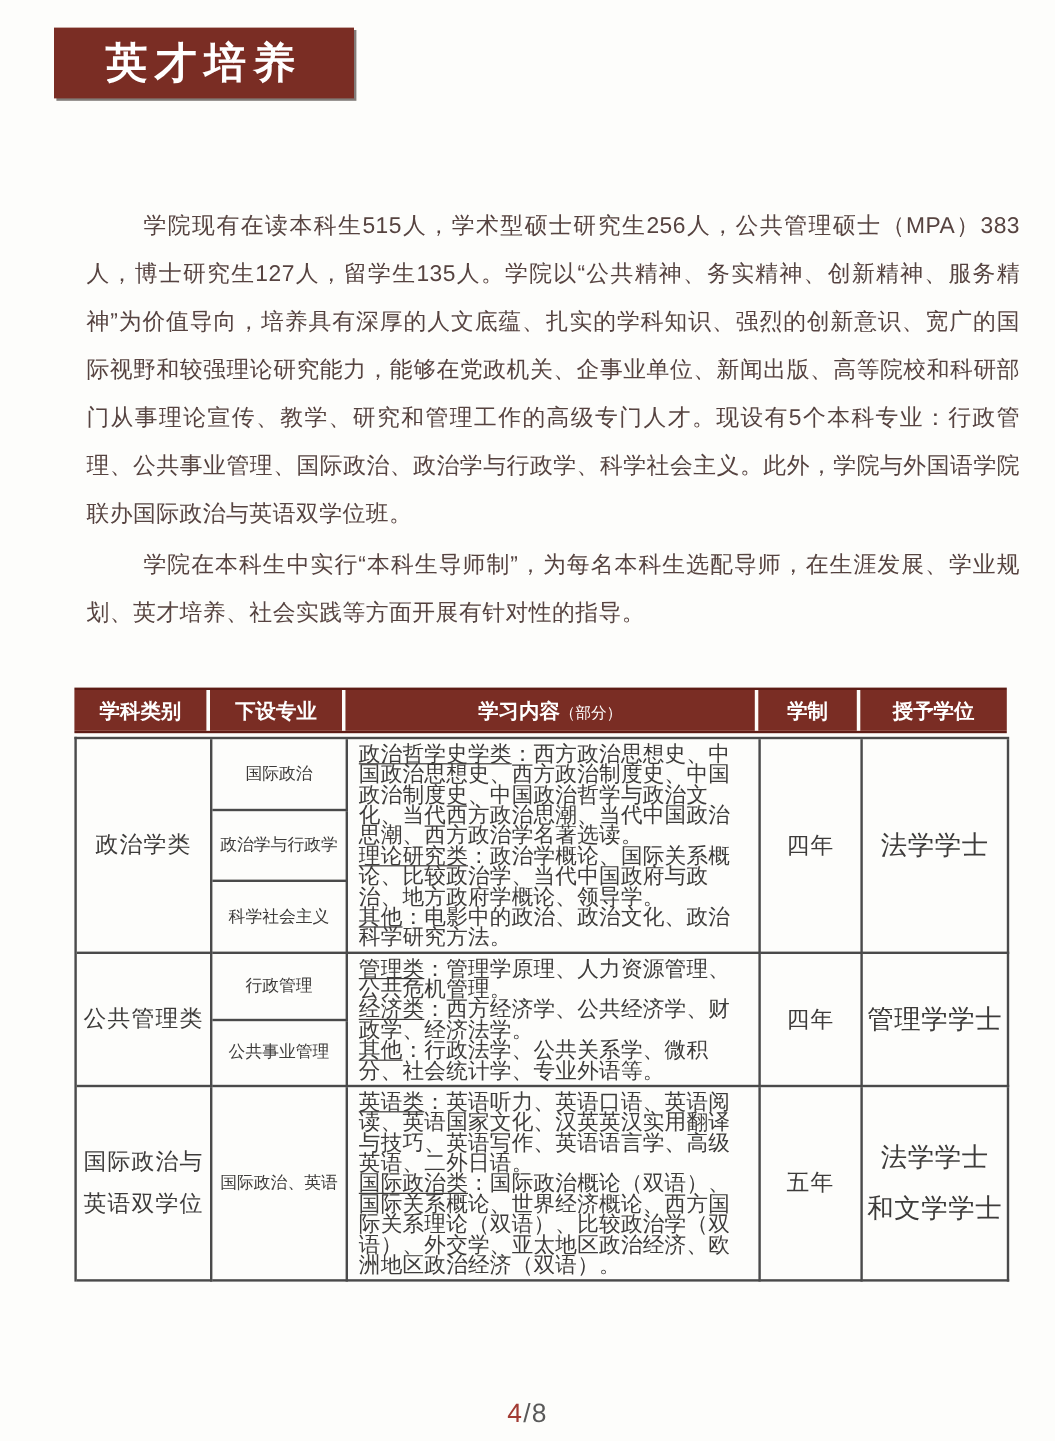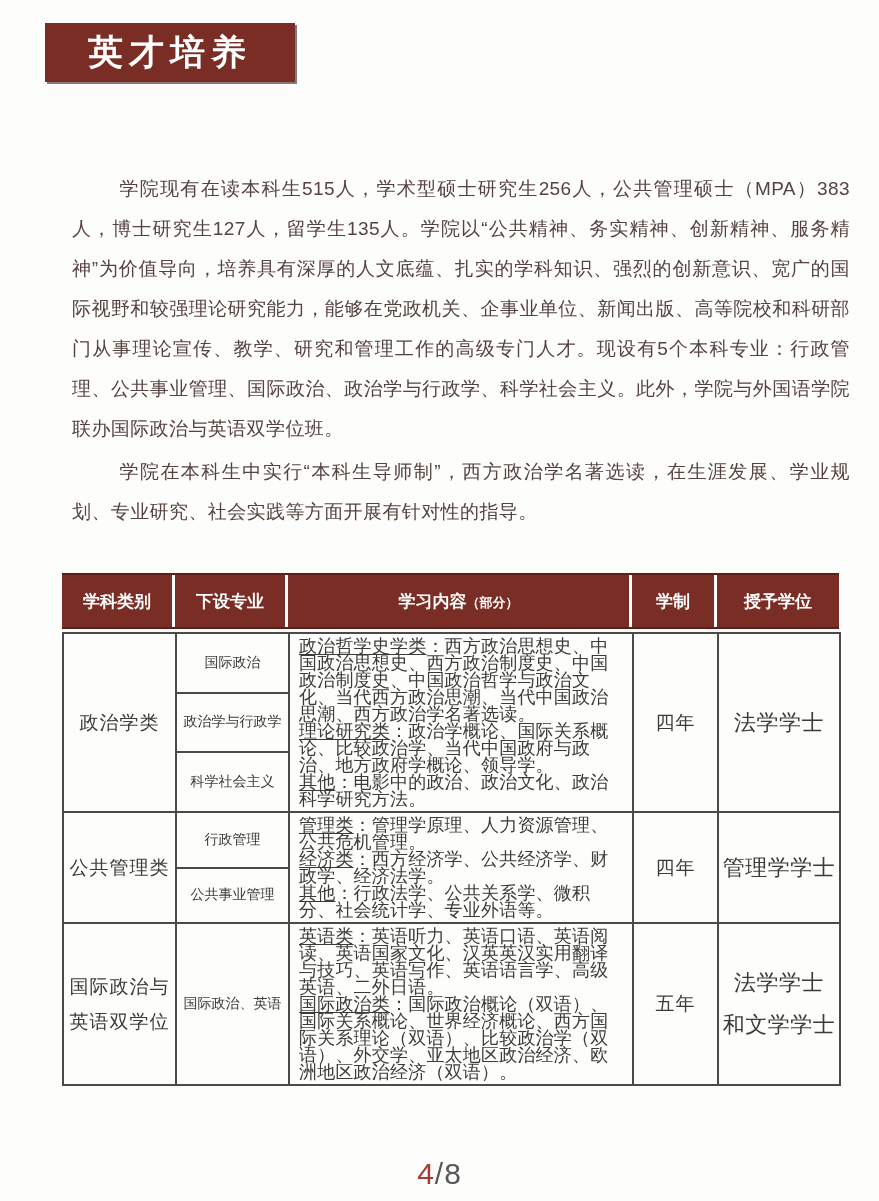--- a/index.html
+++ b/index.html
@@ -20,54 +20,54 @@
     letter-spacing:0.4px;
   }
   .p1 { top:150px; }
   .p2 { top:433px; }
 
   .tablewrap { position:absolute; left:62px; top:573px; width:779px; }
   table { border-collapse:separate; border-spacing:0; table-layout:fixed; width:777px; }
   .hdr { border-top:2px solid #5e1d16; border-bottom:2px solid #5e1d16; }
   .hdr th {
     box-sizing:border-box; background:#7a2d24; color:#ffffff;
-    font-size:17px; font-weight:bold; height:52px; padding:0;
+    font-size:17px; font-weight:bold; height:34px; padding:0;
     border-right:3px solid #fdfdfb; vertical-align:middle;
   }
   .hdr th:last-child { border-right:none; }
-  .hdr .note { font-size:13px; font-weight:bold; }
+  .hdr .note { font-size:13px; font-weight:normal; }
   .bodytable {
     margin-top:3px; border-left:2px solid #4a4a4a; border-top:2px solid #4a4a4a;
     color:#3d3b3a;
   }
   .bodytable td {
     box-sizing:border-box; border-right:2px solid #4a4a4a; border-bottom:2px solid #4a4a4a;
     text-align:center; vertical-align:middle; padding:0;
   }
   td.cat { font-size:19px; letter-spacing:1px; line-height:1.85; padding:0 4px; }
   td.major { font-size:14px; height:46px; padding:4px 2px; }
   td.content { text-align:left; font-size:18px; line-height:17px; padding:4px 9px 3px 9px; letter-spacing:0.2px; }
   .seg-label { text-decoration:underline; text-underline-offset:2px; }
   td.duration { font-size:19px; letter-spacing:1px;margin-left:36px; }
   td.degree { font-size:22px; line-height:1.9; letter-spacing:0.5px; }
   .footer {
     position:absolute; left:0; right:0; bottom:10px; text-align:center;
-    font-size:30px; color:#595959; letter-spacing:1px;
+    font-size:22px; color:#595959; letter-spacing:1px;
   }
   .footer .cur { color:#a23b33; }
 </style>
 </head>
 <body>
 
 <div class="title-box">
   <span>英才培养</span>
 </div>
 
 <p class="para p1">学院现有在读本科生515人，学术型硕士研究生256人，公共管理硕士（MPA）383人，博士研究生127人，留学生135人。学院以“公共精神、务实精神、创新精神、服务精神”为价值导向，培养具有深厚的人文底蕴、扎实的学科知识、强烈的创新意识、宽广的国际视野和较强理论研究能力，能够在党政机关、企事业单位、新闻出版、高等院校和科研部门从事理论宣传、教学、研究和管理工作的高级专门人才。现设有5个本科专业：行政管理、公共事业管理、国际政治、政治学与行政学、科学社会主义。此外，学院与外国语学院联办国际政治与英语双学位班。</p>
-<p class="para p2">学院在本科生中实行“本科生导师制”，西方政治学名著选读，在生涯发展、学业规划、专业研究、社会实践等方面开展有针对性的指导。</p>
+<p class="para p2">学院在本科生中实行“本科生导师制”，为每名本科生选配导师，在生涯发展、学业规划、英才培养、社会实践等方面开展有针对性的指导。</p>
 
 <div class="tablewrap">
   <table class="hdr">
     <colgroup>
         <col style="width:113px">
         <col style="width:113px">
         <col style="width:344px">
         <col style="width:85px">
         <col style="width:122px">
       </colgroup>

